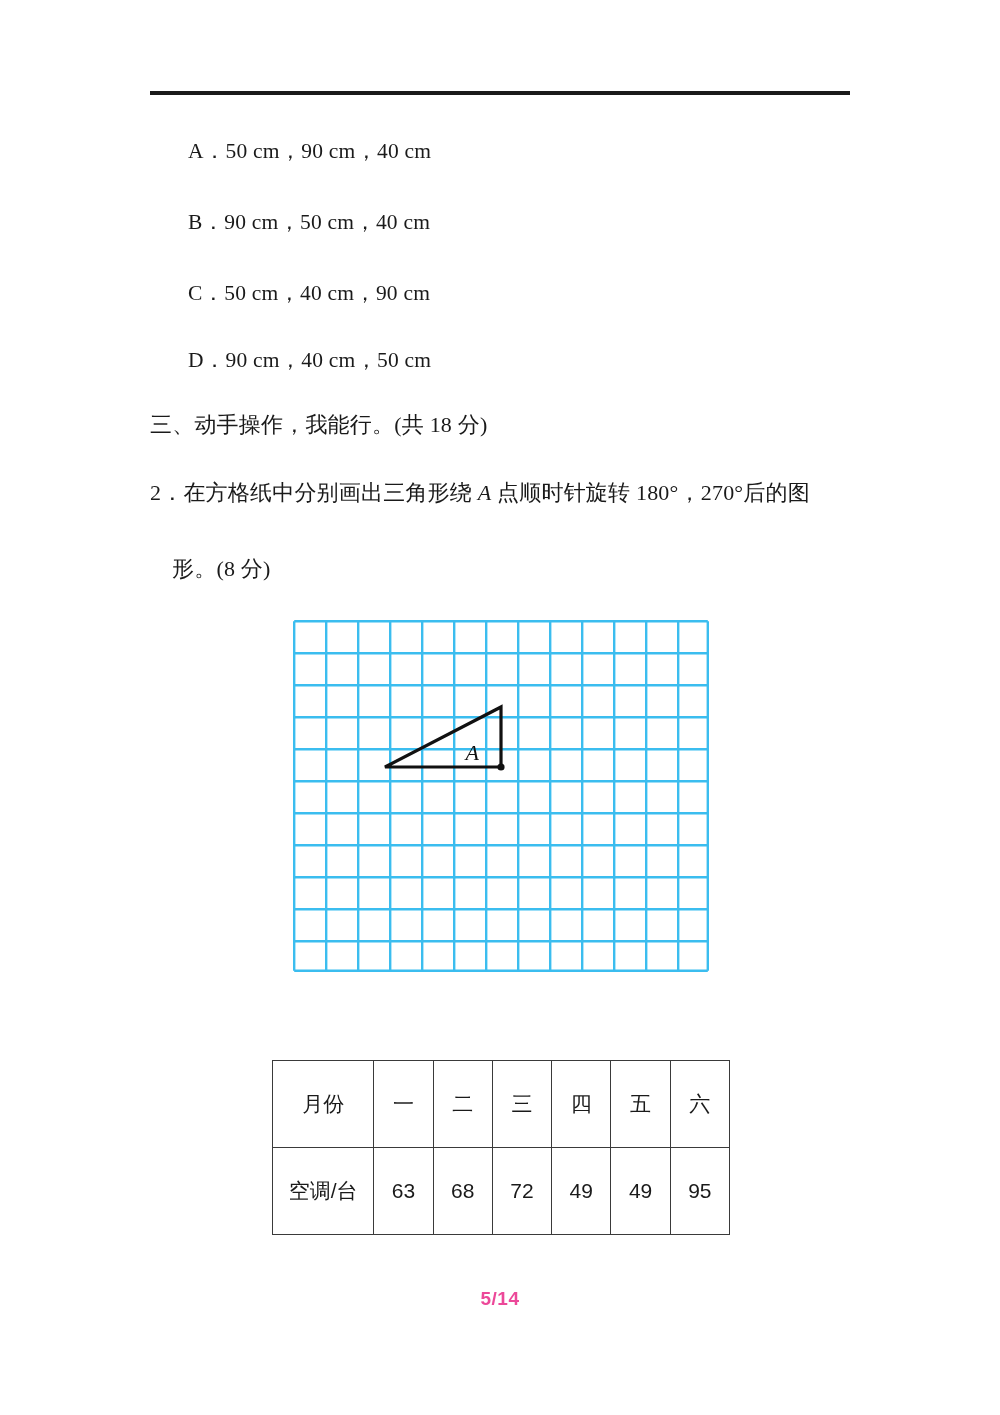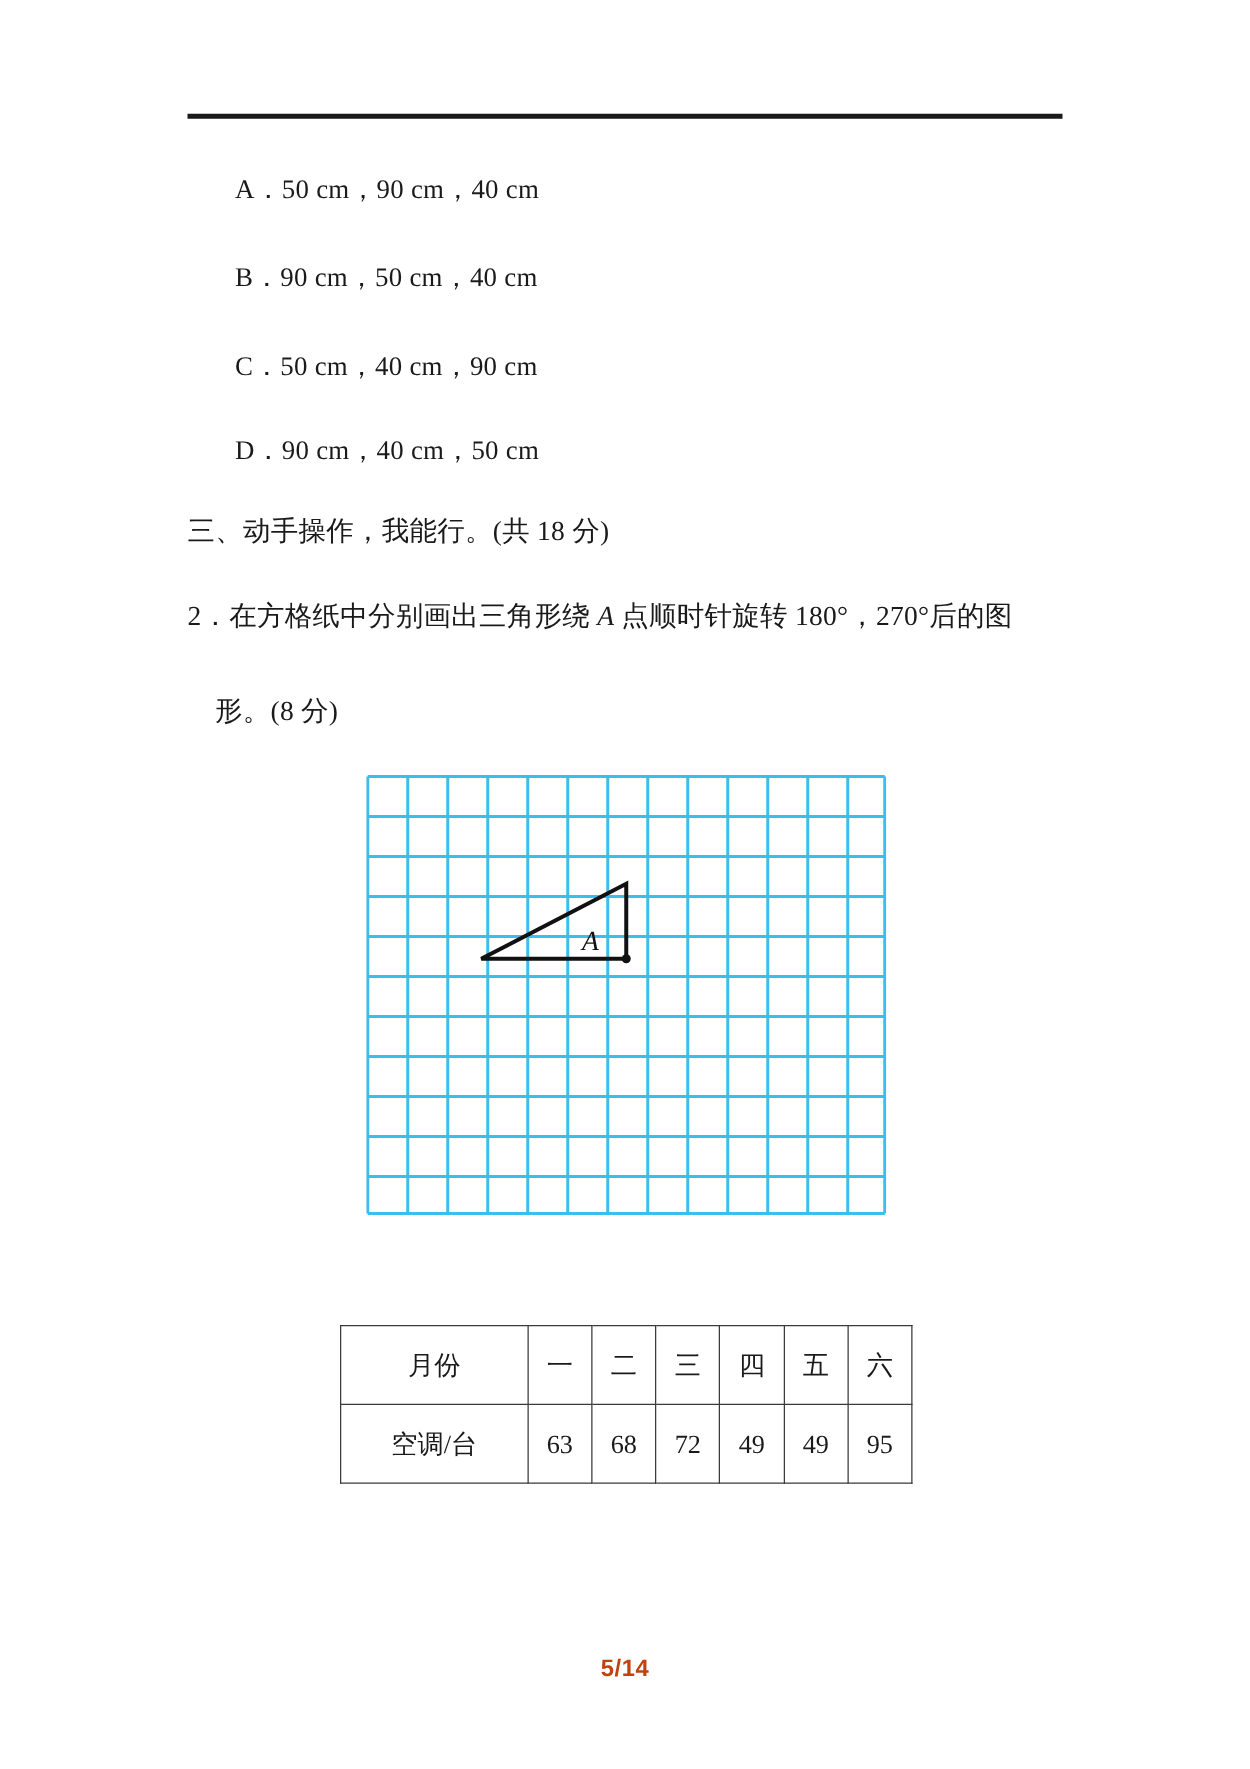--- a/index.html
+++ b/index.html
@@ -99,45 +99,44 @@
     top: 1060px;
     width: 458px;
     border-collapse: collapse;
     font-size: 21px;
   }
   .data-table td {
     border: 1.6px solid #3a3a3a;
     text-align: center;
     vertical-align: middle;
     height: 62px;
-    padding: 0;
-    font-family: Liberation Serif, serif;
+    padding: 12px;
+    font-family: Liberation Sans, sans-serif;
   }
   .data-table td.label-cell {
     width: 152px;
     font-size: 21px;
   }
   .data-table td.month-cell {
     width: 51px;
     font-size: 21px;
   }
 
   
   .footer {
     position: absolute;
     left: 0;
     top: 1288px;
     width: 1000px;
     text-align: center;
     font-family: "Liberation Sans", sans-serif;
     font-weight: bold;
     font-size: 19px;
-    color: #c2410c;
+    color: #ec4899;
     letter-spacing: 0.5px;
-    margin-top: 37px;
   }
 </style>
 </head>
 <body>
 
 <div class="page">
 
   <div class="top-rule"></div>
 
   <div class="txt option opt-a">A．50 cm，90 cm，40 cm</div>

